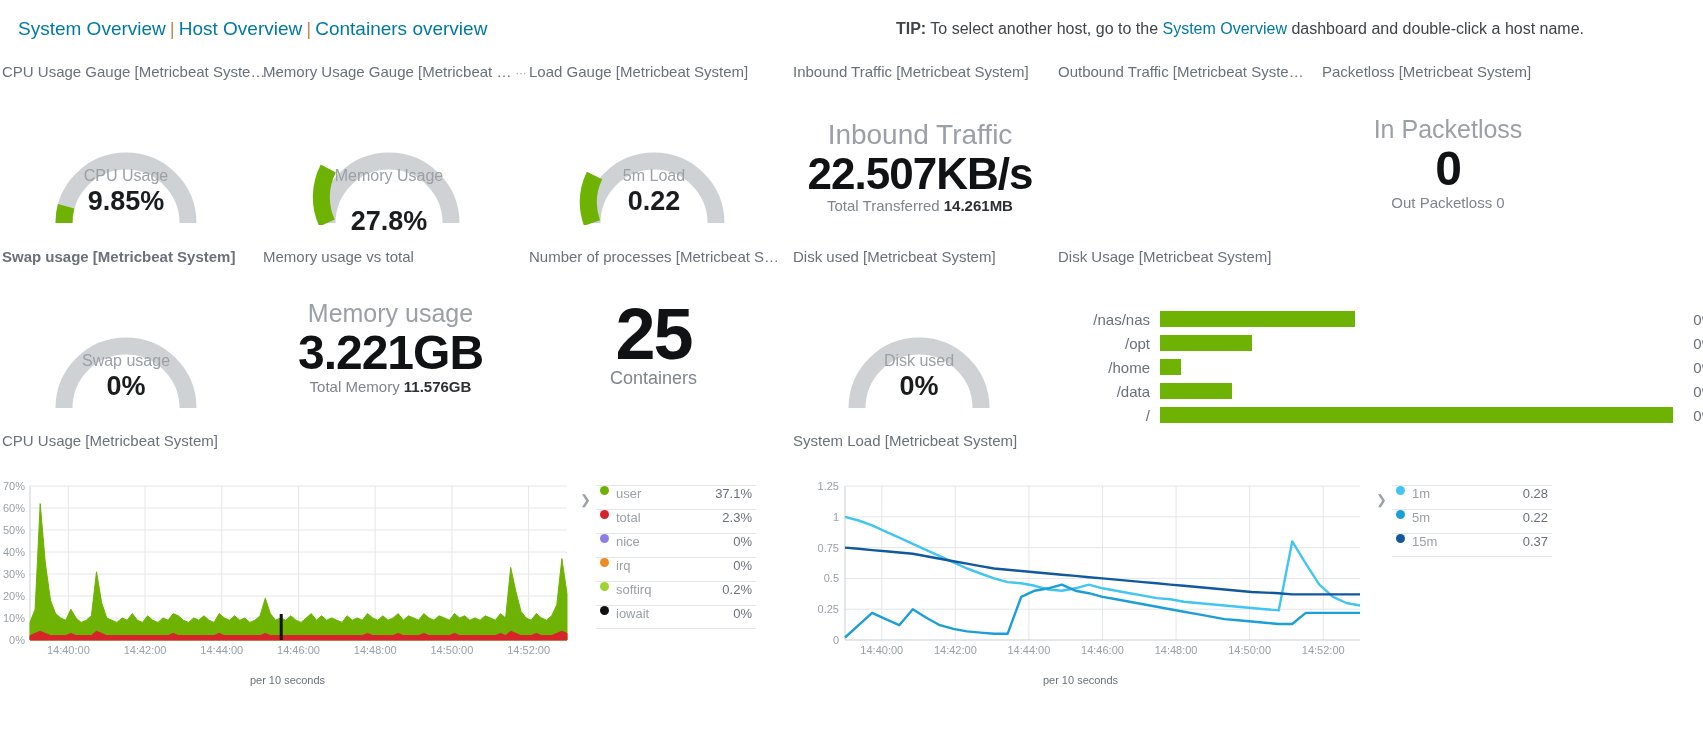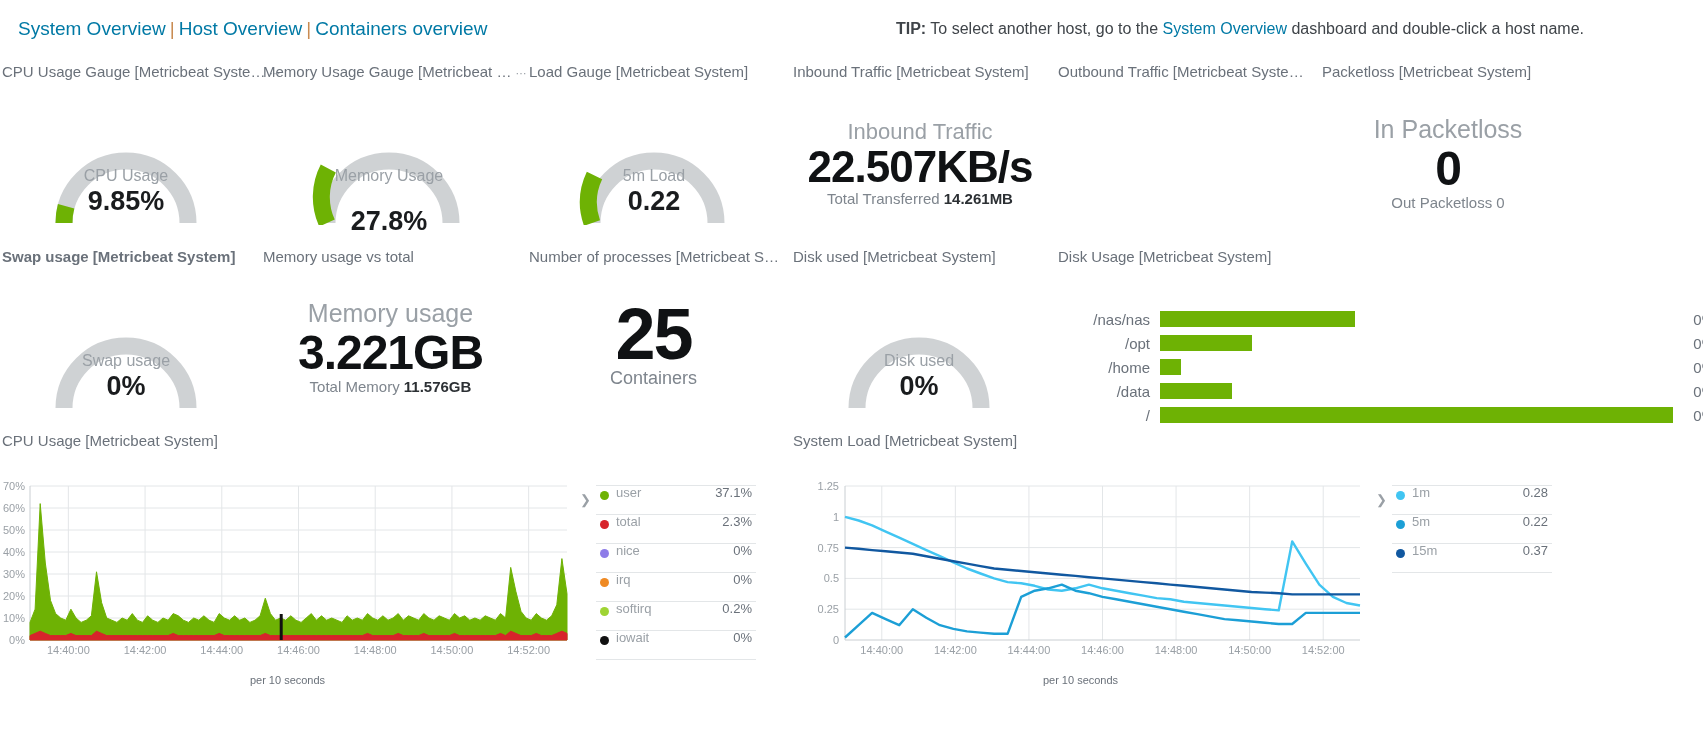--- a/index.html
+++ b/index.html
@@ -27,21 +27,21 @@
   .ptitle { position: absolute; font-size: 15px; color: #6a717a; white-space: nowrap; }
   .ptitle .dots { color: #9aa0a6; font-size: 11px; letter-spacing: 1px; padding-left: 4px;}
 
   
   .gauge { position: absolute; }
   .gauge .lbl { position: absolute; width: 100%; text-align: center; font-size: 16px; color: #9aa0a6; }
   .gauge .val { position: absolute; width: 100%; text-align: center; font-size: 27px; font-weight: bold; color: #1a1c1e; }
 
   
   .metric { position: absolute; text-align: center; }
-  .metric .mlabel { font-size: 22px; color: #9aa0a6; line-height: 1.1; }
+  .metric .mlabel { font-size: 28px; color: #9aa0a6; line-height: 1.1; }
   .metric .mvalue { font-size: 44px; font-weight: bold; color: #101214; line-height: 1.05; letter-spacing: -1px;}
   .metric .msub { font-size: 15px; color: #7e858d; }
   .metric .msub b { color: #2c3034; font-weight: bold; }
 
   .metric.big .mlabel { font-size: 25px; }
   .metric.big .mvalue { font-size: 48px; }
 
   .metric.proc .mvalue { font-size: 72px; line-height: .95; letter-spacing: -2px;}
   .metric.proc .msub2 { font-size: 18px; color: #7e858d; }
 
@@ -53,22 +53,22 @@
   .drow .dbar { height: 16px; background: #6eb204; }
   .drow .dval { width: 42px; text-align: right; font-size: 15px; color: #6a717a; }
 
   
   .chartwrap { position: absolute; }
   .axlabel { font-size: 11px; fill: #9aa0a6; }
   .xcaption { position: absolute; width: 100%; text-align: center; font-size: 11px; color: #6a717a; }
 
   
   .legend { position: absolute; font-size: 13px; }
-  .legend .lrow { display: flex; align-items: flex-end; height: 24px;
-                  border-top: 1px solid #e3e6e8; padding: 14px 4px; }
+  .legend .lrow { display: flex; align-items: flex-start; height: 24px;
+                  border-top: 1px solid #e3e6e8; padding: 0 4px; }
   .legend .lrow:last-child { border-bottom: 1px solid #e3e6e8; }
   .legend .dot { width: 9px; height: 9px; border-radius: 50%; margin-right: 7px; flex: none; }
   .legend .lname { color: #9aa0a6; flex: 1; white-space: nowrap; }
   .legend .lval { color: #6a717a; text-align: right; white-space: nowrap; }
   .legend .chev { position: absolute; left: -16px; top: 7px; color: #9aa0a6; font-size: 13px; }
 </style>
 </head>
 <body>
 
 <div class="page">

